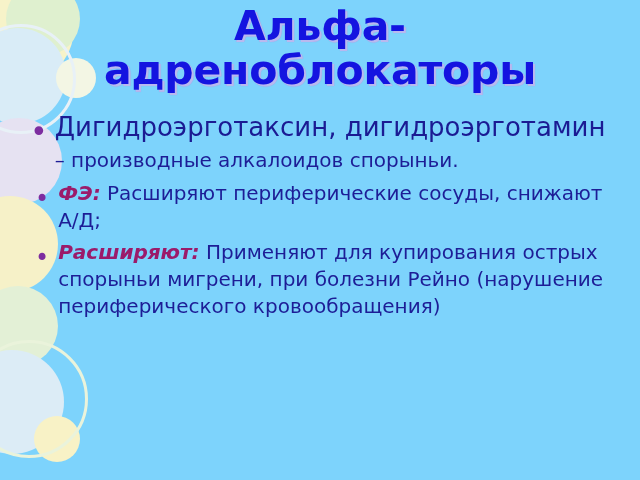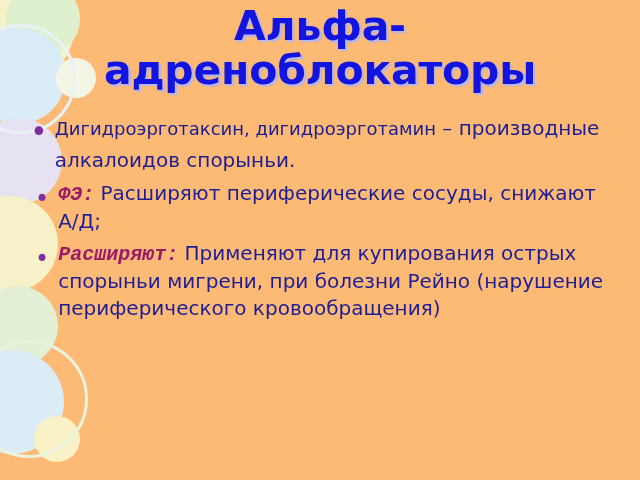--- a/index.html
+++ b/index.html
@@ -12,21 +12,21 @@
     background: #ffffff;
     font-family: "DejaVu Sans", "Liberation Sans", sans-serif;
     overflow: hidden;
   }
 
   .slide {
     position: relative;
     width: 640px;
     height: 480px;
     overflow: hidden;
-    background: #fdba74;
+    background: #7dd3fc;
   }
 
   
   .deco {
     position: absolute;
     border-radius: 50%;
     pointer-events: none;
   }
   .deco-a { 
     left: -46px; top: -30px;
@@ -133,38 +133,37 @@
     color: #1a1a8c;
   }
 
   
   .b1 .bullet-text {
     font-size: 23px;
     line-height: 30px;
     color: #1d1d96;
   }
   .b1 .big {
-    font-size: 18px;
+    font-size: 26px;
     color: #1b1b93;
     margin-top: 37px;
   }
   .b1 .small {
     font-size: 20px;
   }
 
   .b2 .bullet-text, .b3 .bullet-text {
     font-size: 20px;
     line-height: 27px;
     color: #1d1d96;
   }
   .lead {
     font-weight: bold;
     font-style: italic;
     color: #9b1a6a;
-    font-family: Liberation Mono, monospace;
   }
   .b3 .lead { color: #9b1a6a; }
 </style>
 </head>
 <body>
 
 <div class="slide">
 
   <div class="deco deco-a"></div>
   <div class="deco deco-b"></div>

